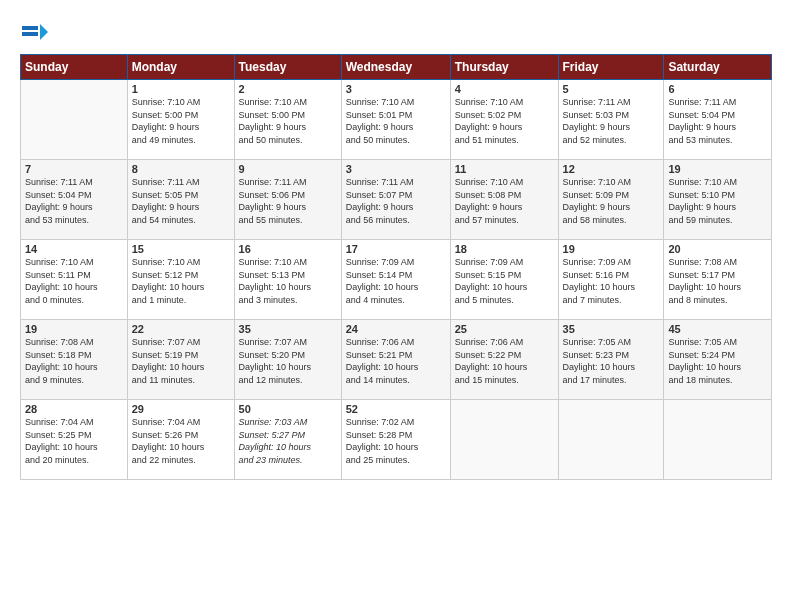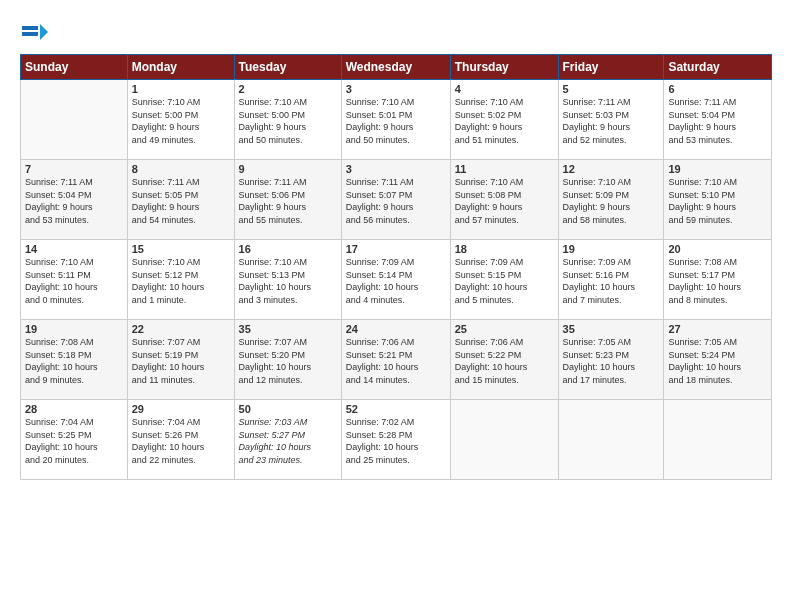--- a/index.html
+++ b/index.html
@@ -319,21 +319,21 @@
 and 15 minutes.</div>
           </td>
           <td>
             <span class="day-num">35</span>
             <div class="day-info" style="white-space: pre-line;">Sunrise: 7:05 AM
 Sunset: 5:23 PM
 Daylight: 10 hours
 and 17 minutes.</div>
           </td>
           <td>
-            <span class="day-num">27</span>
+            <span class="day-num">45</span>
             <div class="day-info" style="white-space: pre-line;">Sunrise: 7:05 AM
 Sunset: 5:24 PM
 Daylight: 10 hours
 and 18 minutes.</div>
           </td>
         </tr>
         <tr>
           <td>
             <span class="day-num">28</span>
             <div class="day-info" style="white-space: pre-line;">Sunrise: 7:04 AM

